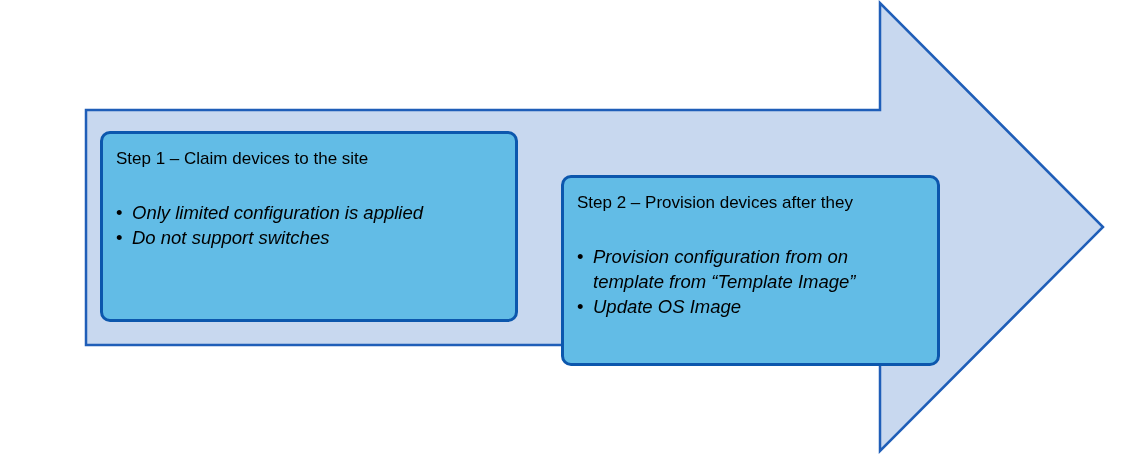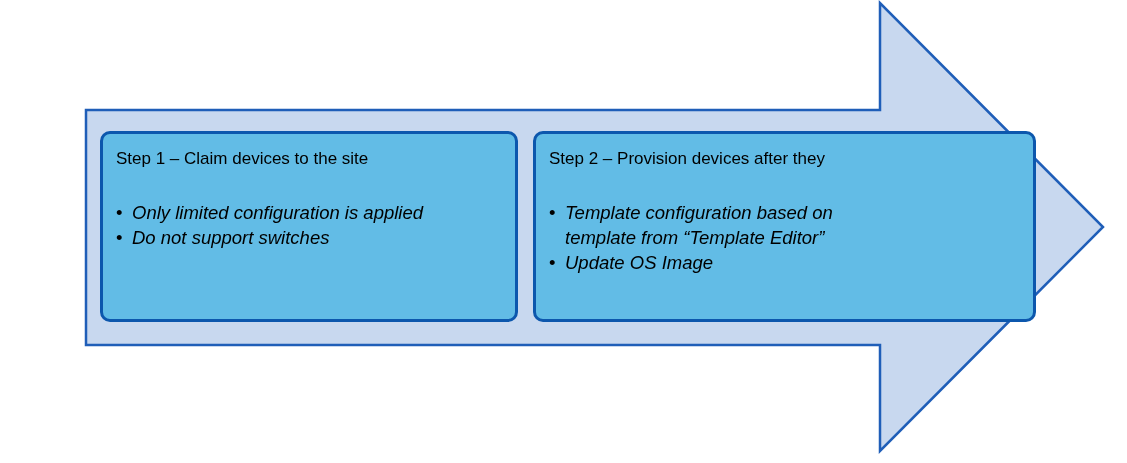--- a/index.html
+++ b/index.html
@@ -39,21 +39,21 @@
     position: absolute;
     top: 131px;
     height: 191px;
     background: var(--box-fill);
     border: 3px solid var(--box-border);
     border-radius: 10px;
     padding: 11px 12px 0 13px;
     overflow: hidden;
   }
   .step-box.pos-0 { left: 100px; width: 418px; }
-  .step-box.pos-1 { left: 533px; width: 503px; }
+  .step-box.pos-1 { left: 561px; width: 379px; margin-top: 44px; }
   .step-title {
     font-size: 17px;
     line-height: 28px;
     font-weight: normal;
     color: var(--text-color);
   }
   .line { display: block; white-space: nowrap; }
   .bullet-list {
     list-style: none;
     margin-top: 27px;
@@ -100,22 +100,22 @@
   </section>
 
   <section class="step-box pos-1">
     <h2 class="step-title">
       <span class="line">Step 2 – Provision devices after they</span>
     </h2>
     <ul class="bullet-list">
       <li class="bullet-item">
         <span class="bullet-marker">•</span>
         <span class="bullet-text">
-          <span class="line">Template configuration based on</span>
-          <span class="line">template from “Template Editor”</span>
+          <span class="line">Provision configuration from on</span>
+          <span class="line">template from “Template Image”</span>
         </span>
       </li>
       <li class="bullet-item">
         <span class="bullet-marker">•</span>
         <span class="bullet-text">
           <span class="line">Update OS Image</span>
         </span>
       </li>
     </ul>
   </section>

